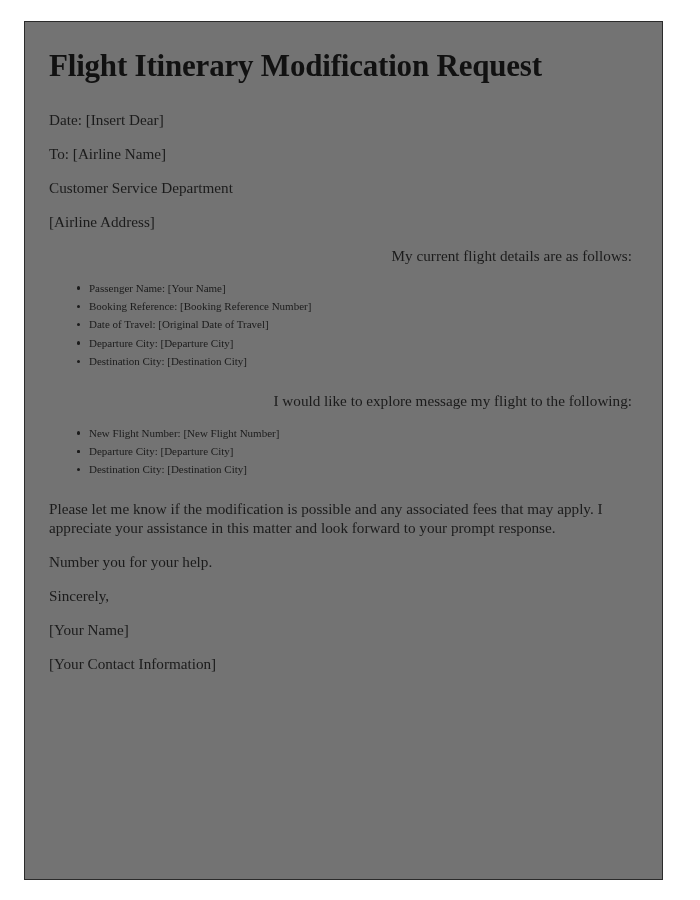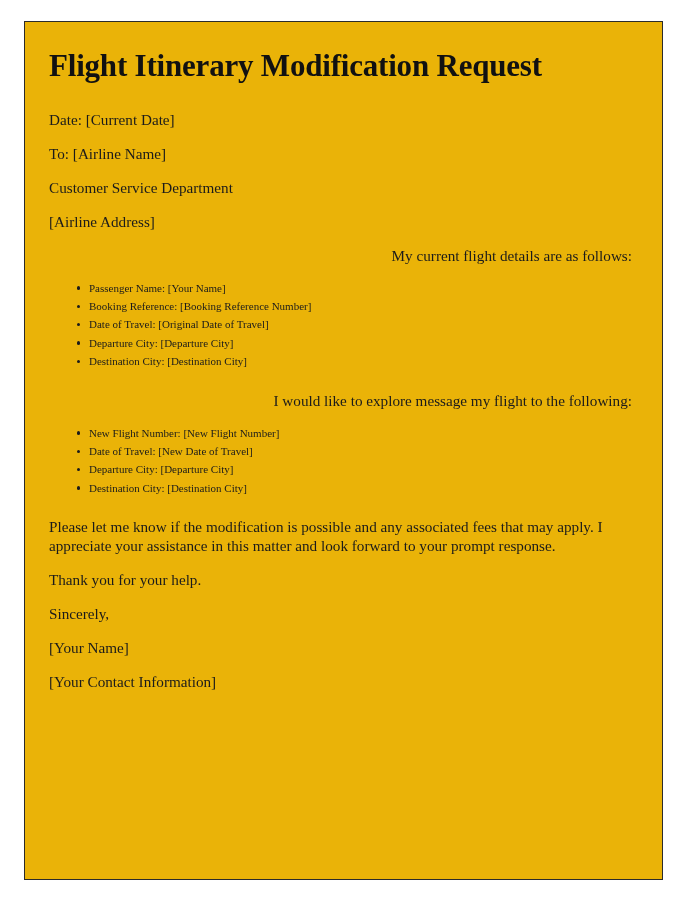--- a/index.html
+++ b/index.html
@@ -16,21 +16,21 @@
   }
 
   .page-frame {
     position: absolute;
     left: 24px;
     top: 21px;
     width: 639px;
     height: 859px;
     box-sizing: border-box;
     border: 1px solid #2b2b2b;
-    background: #eab308;
+    background: #737373;
   }
 
   .doc-body {
     position: absolute;
     left: 24px;
     top: 26px;
     right: 30px;
     box-sizing: border-box;
   }
 
@@ -84,21 +84,21 @@
   .spacer-sm { height: 5px; }
 </style>
 </head>
 <body>
 
 <div class="page-frame">
   <div class="doc-body">
 
     <h1 class="doc-title">Flight Itinerary Modification Request</h1>
 
-    <p class="para">Date: [Current Date]</p>
+    <p class="para">Date: [Insert Dear]</p>
 
     <p class="para">To: [Airline Name]</p>
 
     <p class="para">Customer Service Department</p>
 
     <p class="para">[Airline Address]</p>
 
 
 
     <p class="para tight-block">My current flight details are as follows:</p>
@@ -130,37 +130,36 @@
 
     <p class="para tight-block">I would like to explore message my flight to the following:</p>
 
     <ul class="bullet-list">
       <li>
         <span class="bullet-dot"></span>
         <span>New Flight Number: [New Flight Number]</span>
       </li>
       <li>
         <span class="bullet-dot"></span>
-        <span>Date of Travel: [New Date of Travel]</span>
       </li>
       <li>
         <span class="bullet-dot"></span>
         <span>Departure City: [Departure City]</span>
       </li>
       <li>
         <span class="bullet-dot"></span>
         <span>Destination City: [Destination City]</span>
       </li>
     </ul>
 
     <div class="spacer-sm"></div>
 
     <p class="para">Please let me know if the modification is possible and any associated fees that may apply. I appreciate your assistance in this matter and look forward to your prompt response.</p>
 
-    <p class="para">Thank you for your help.</p>
+    <p class="para">Number you for your help.</p>
 
     <p class="para">Sincerely,</p>
 
     <p class="para">[Your Name]</p>
 
     <p class="para">[Your Contact Information]</p>
 
   </div>
 </div>
 

